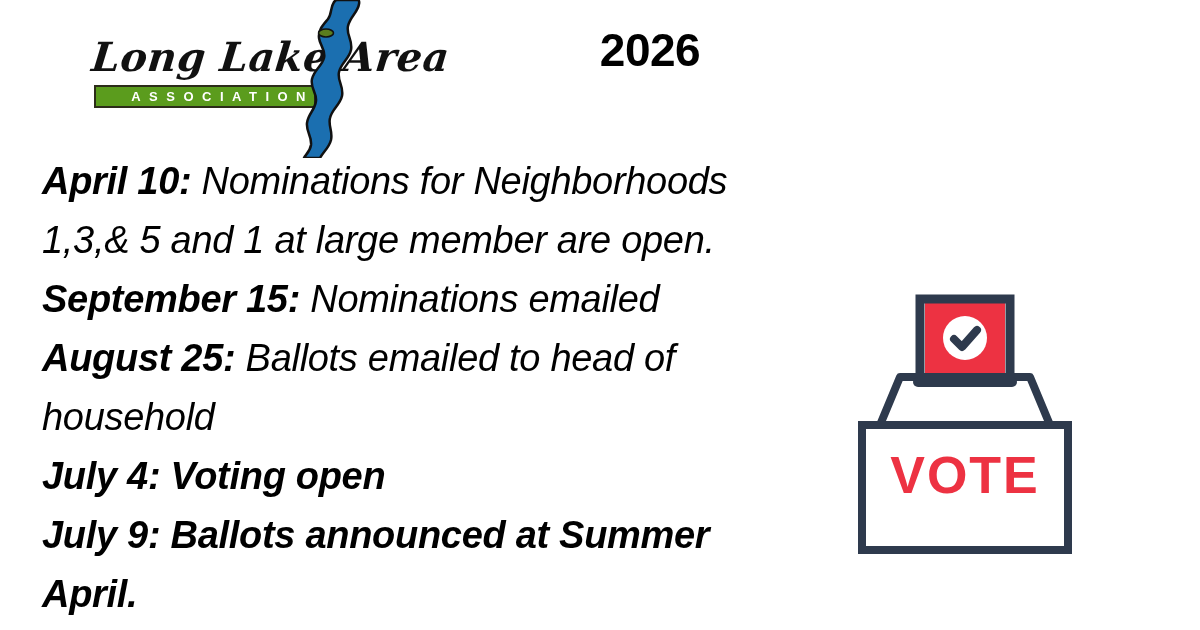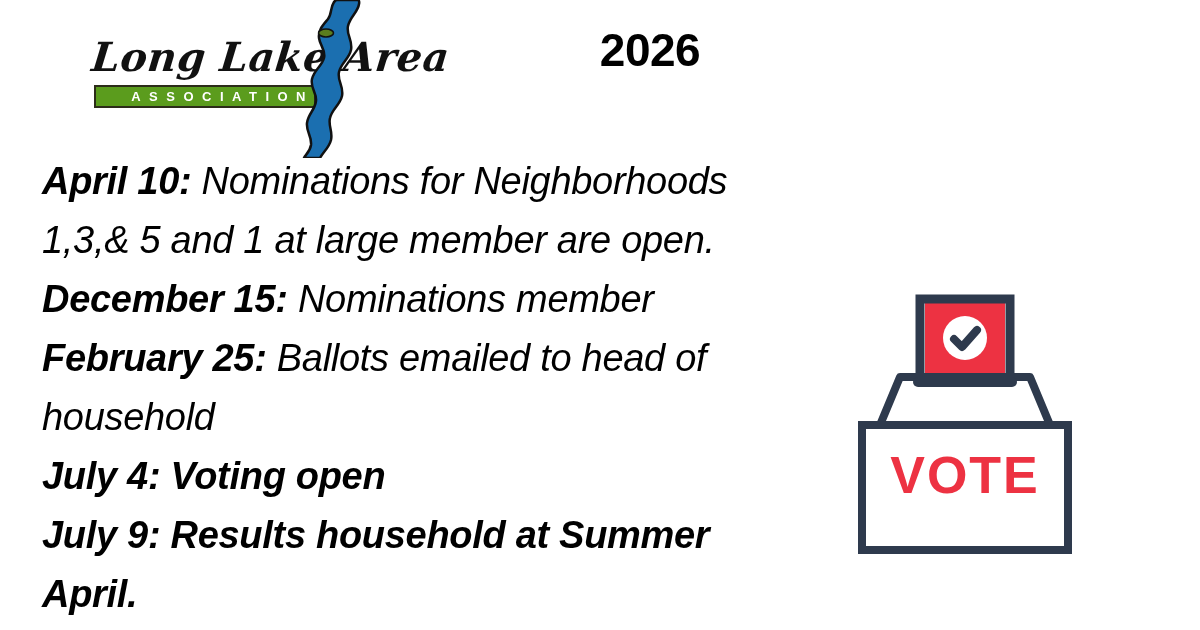--- a/index.html
+++ b/index.html
@@ -168,37 +168,37 @@
 
     <div class="tl-line">
       <span class="tl-date">April 10:</span><span class="tl-rest"> Nominations for Neighborhoods</span>
     </div>
 
     <div class="tl-line">
       <span class="tl-date"></span><span class="tl-rest">1,3,&amp; 5 and 1 at large member are open.</span>
     </div>
 
     <div class="tl-line">
-      <span class="tl-date">December 15:</span><span class="tl-rest"> Nominations member</span>
-    </div>
-
-    <div class="tl-line">
-      <span class="tl-date">February 25:</span><span class="tl-rest"> Ballots emailed to head of</span>
+      <span class="tl-date">September 15:</span><span class="tl-rest"> Nominations emailed</span>
+    </div>
+
+    <div class="tl-line">
+      <span class="tl-date">August 25:</span><span class="tl-rest"> Ballots emailed to head of</span>
     </div>
 
     <div class="tl-line">
       <span class="tl-date"></span><span class="tl-rest">household</span>
     </div>
 
     <div class="tl-line all-bold">
       <span class="tl-date">July 4:</span><span class="tl-rest"> Voting open</span>
     </div>
 
     <div class="tl-line all-bold">
-      <span class="tl-date">July 9:</span><span class="tl-rest">  Results household at Summer</span>
+      <span class="tl-date">July 9:</span><span class="tl-rest">  Ballots announced at Summer</span>
     </div>
 
     <div class="tl-line all-bold">
       <span class="tl-date">April.</span><span class="tl-rest"></span>
     </div>
 
   </div>
 
   <svg id="ballot" viewBox="0 0 250 275">
 

